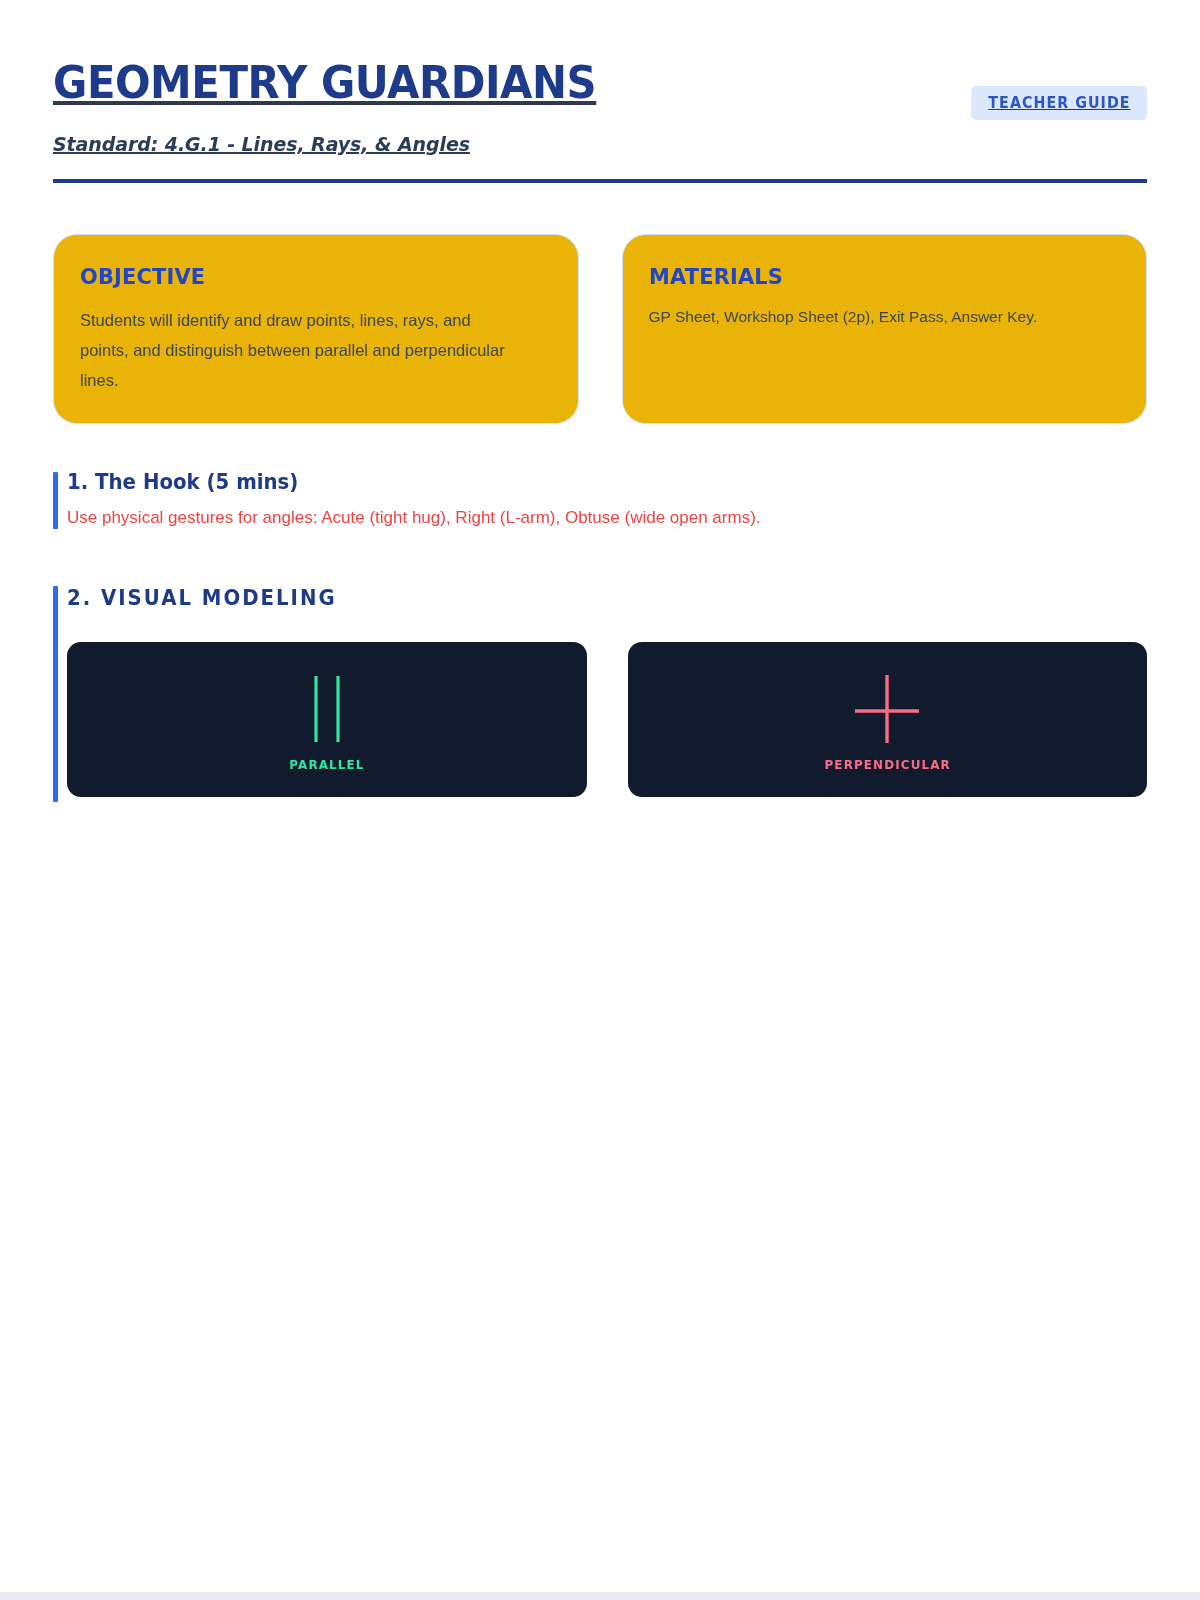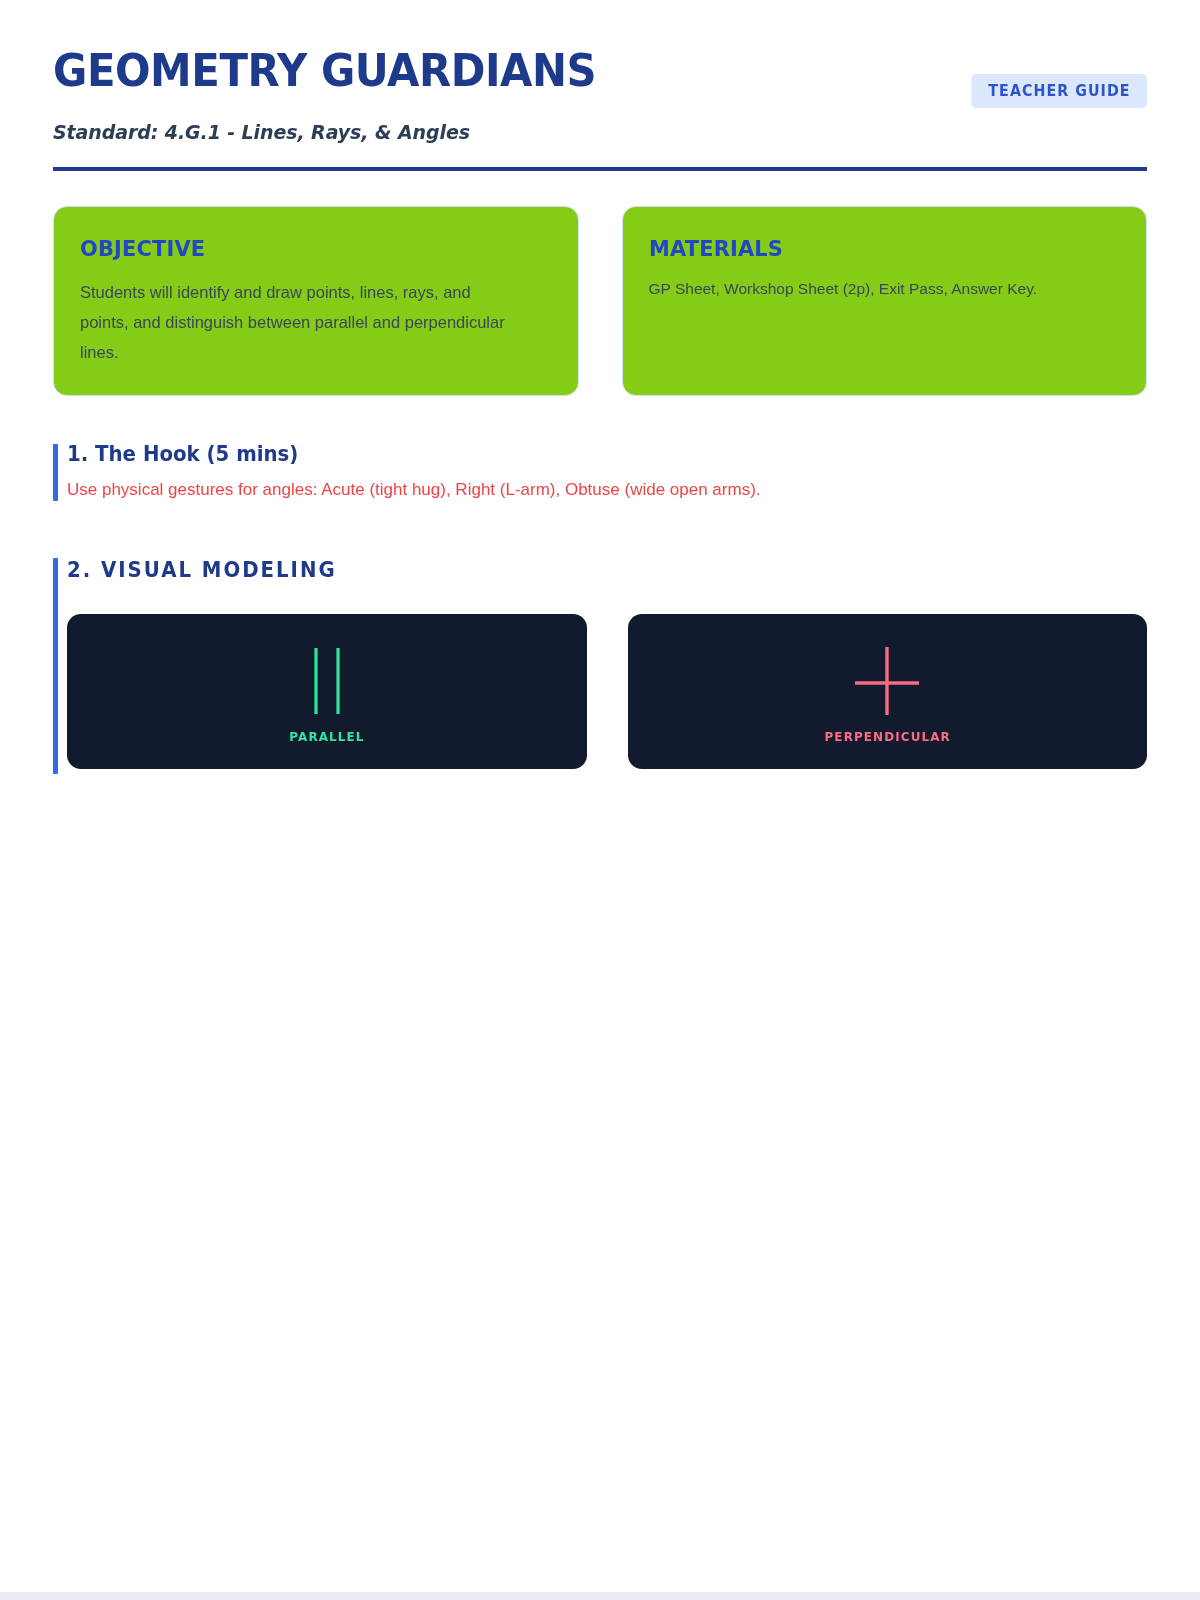--- a/index.html
+++ b/index.html
@@ -29,22 +29,23 @@
     position: absolute;
     left: 0;
     top: 1592px;
     width: 1200px;
     height: 8px;
     background: #e9ebef;
   }
 
   
   .header {
-    padding-top: 48px;
+    padding-top: 60px;
     position: relative;
+    text-decoration: underline;
   }
   .header-row {
     display: flex;
     align-items: flex-start;
     justify-content: space-between;
   }
   .title {
     font-family: "DejaVu Sans", sans-serif;
     font-size: 45px;
     line-height: 1.02;
@@ -90,26 +91,27 @@
   }
 
   
   .info-cards {
     display: flex;
     gap: 43px;
     margin-top: 35px;
   }
   .info-card {
     flex: 1 1 0;
-    background: #84cc16;
+    background: #eab308;
     border: 1px solid #cfe0f7;
-    border-radius: 14px;
+    border-radius: 24px;
     box-sizing: border-box;
     padding: 29px 26px 26px 26px;
     min-height: 190px;
+    margin-top: 16px;
   }
   .info-card-title {
     font-family: "DejaVu Sans", sans-serif;
     font-size: 22px;
     font-weight: bold;
     color: #2346c4;
     letter-spacing: 0.2px;
     margin: 0 0 16px 0;
     transform: scaleX(0.95);
     transform-origin: left center;

